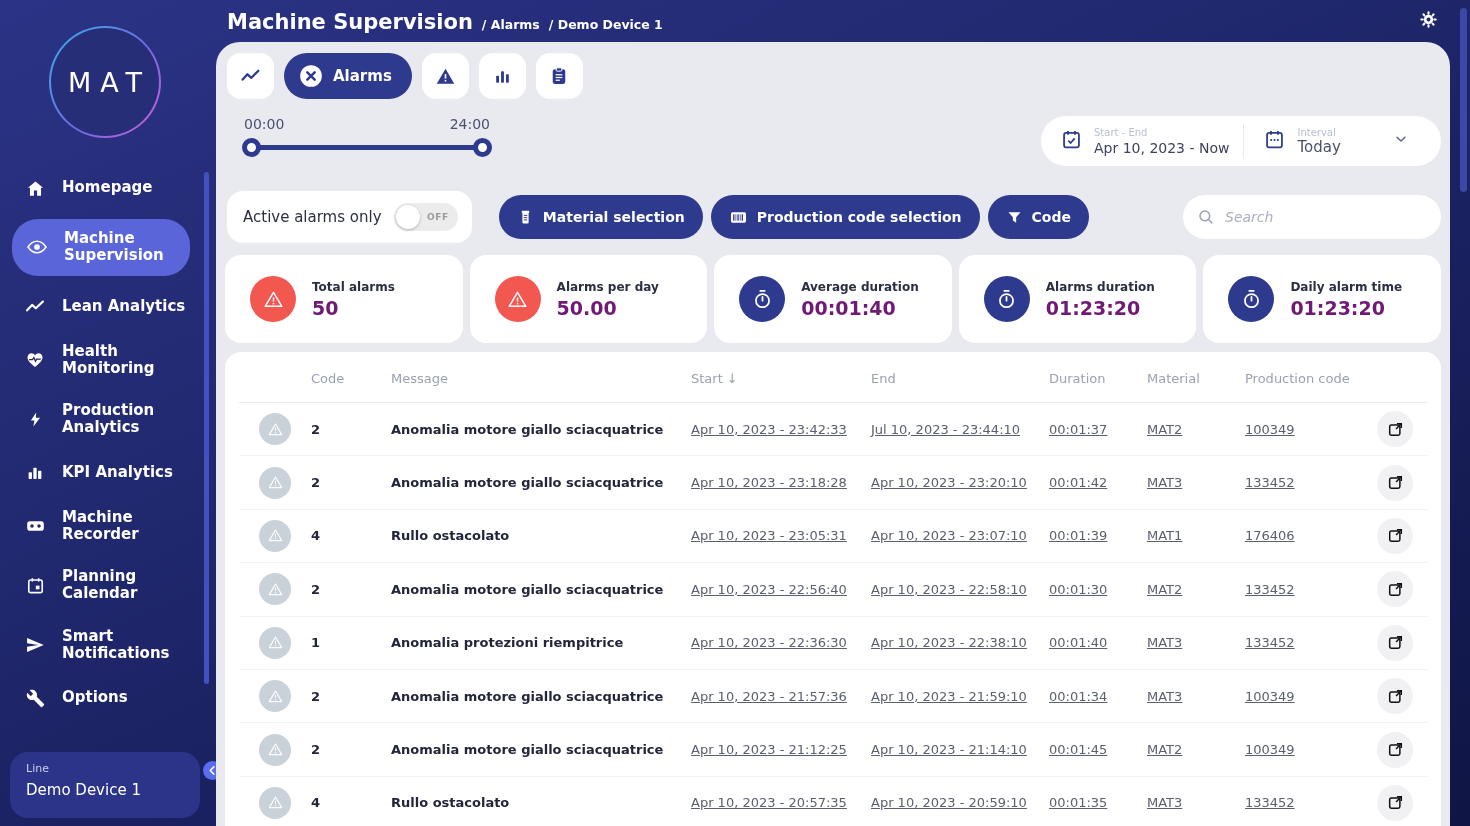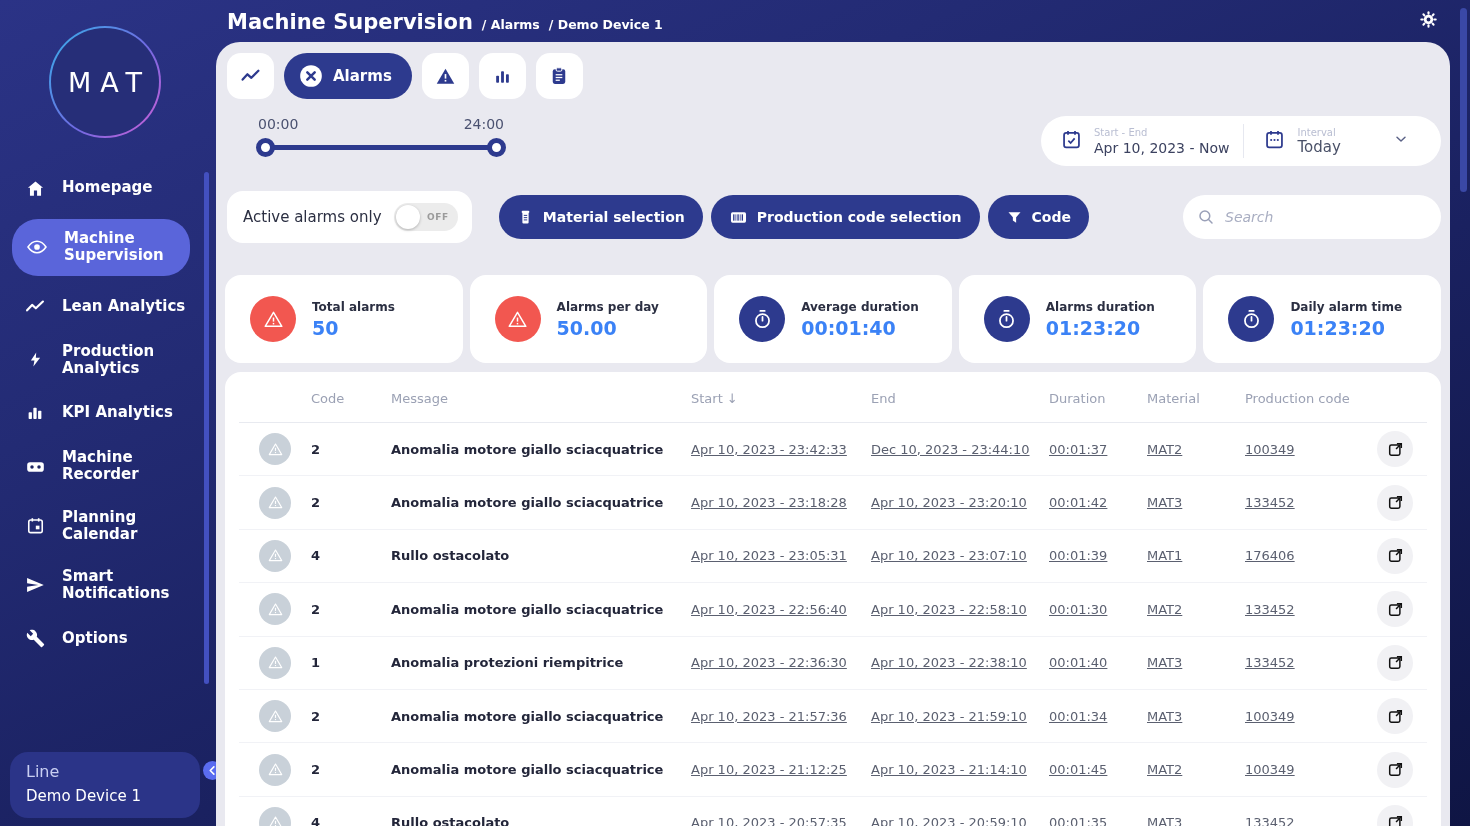--- a/index.html
+++ b/index.html
@@ -16,21 +16,21 @@
         display:flex;align-items:center;justify-content:center;}
   .logo-text{color:#fff;font-size:27px;letter-spacing:9px;padding-left:9px;font-weight:400;}
   .nav{position:absolute;left:0;top:172px;width:200px;display:flex;flex-direction:column;gap:15px;}
   .nav-item{display:flex;align-items:center;gap:16px;padding:5px 0 5px 24px;cursor:pointer;}
   .nav-item.active{background:#5a65da;border-radius:26px;margin:0 10px 0 12px;padding:11px 0 11px 14px;}
   .nav-icon{width:22px;height:22px;flex:0 0 22px;display:flex;align-items:center;justify-content:center;}
   .nav-label{font-size:15px;font-weight:700;line-height:1.15;white-space:pre-line;}
   .sidebar-scroll{position:absolute;left:204px;top:172px;width:5px;height:512px;background:#4350c0;border-radius:3px;}
   .device-card{position:absolute;left:10px;top:752px;width:190px;height:66px;background:#2b3488;
                border-radius:18px;padding:10px 0 0 16px;box-sizing:border-box;cursor:pointer;}
-  .device-label{font-size:16px;color:#c9cff2;}
+  .device-label{font-size:11px;color:#c9cff2;}
   .device-name{font-size:15px;color:#fff;margin-top:6px;}
   .collapse-btn{position:absolute;left:203px;top:761px;width:19px;height:19px;border-radius:50%;
                 background:#5a6cf0;border:none;color:#fff;display:flex;align-items:center;justify-content:center;
                 cursor:pointer;padding:0;}
 
   
   .topbar{position:absolute;left:216px;top:0;width:1234px;height:42px;display:flex;align-items:baseline;color:#fff;}
   .page-title{font-size:21px;font-weight:800;margin:10px 0 0 11px;}
   .crumb{font-size:12.5px;font-weight:700;margin-left:9px;}
   .gear-btn{margin-left:auto;margin-top:10px;margin-right:12px;background:none;border:none;cursor:pointer;padding:0;}
@@ -41,21 +41,21 @@
 
   
   .tabbar{display:flex;gap:10px;margin-left:2px;}
   .tab{height:46px;width:47px;background:#fff;border-radius:14px;display:flex;align-items:center;
        justify-content:center;color:#2d3a8e;cursor:pointer;}
   .tab.active{width:auto;padding:0 20px 0 14px;background:#2d3a8e;color:#fff;border-radius:24px;gap:9px;}
   .tab-label{font-size:15px;font-weight:700;}
 
   
   .range-row{display:flex;align-items:flex-start;justify-content:space-between;margin:17px 0 0 2px;}
-  .slider{width:246px;margin-left:31px;}
+  .slider{width:246px;margin-left:17px;}
   .slider-labels{display:flex;justify-content:space-between;color:#4a5170;font-size:14px;}
   .slider-track-wrap{position:relative;height:18px;margin-top:6px;}
   .slider-track{position:absolute;left:0;right:0;top:7px;height:5px;background:#2d3a8e;border-radius:3px;}
   .slider-handle{position:absolute;top:0;width:9px;height:9px;background:#fff;border:5px solid #2d3a8e;
                  border-radius:50%;cursor:pointer;}
   .slider-handle.left{left:-2px;} .slider-handle.right{right:-2px;}
   .date-card{width:400px;height:50px;background:#fff;border-radius:25px;display:flex;align-items:center;}
   .date-sec{display:flex;align-items:center;gap:12px;padding:0 14px 0 20px;cursor:pointer;}
   .date-sec .cal{color:#2d3a8e;}
   .date-texts{display:flex;flex-direction:column;}
@@ -81,25 +81,25 @@
             font-family:inherit;}
   .search-wrap{margin-left:94px;width:258px;height:44px;background:#fff;border-radius:22px;
                display:flex;align-items:center;padding:2px 14px;box-sizing:border-box;gap:8px;}
   .search-input{border:none;outline:none;flex:1;font-size:14px;font-style:italic;color:#3c4260;
                 font-family:inherit;background:transparent;}
   .search-input::placeholder{color:#a9aec2;}
 
   
   .stats-row{display:grid;grid-template-columns:repeat(5,1fr);gap:7px;margin-top:12px;}
   .stat-card{height:88px;background:#fff;border-radius:16px;display:flex;align-items:center;
-             gap:16px;padding-left:25px;margin-top:20px;}
+             gap:16px;padding-left:25px;}
   .stat-ic{width:46px;height:46px;border-radius:50%;display:flex;align-items:center;justify-content:center;flex:0 0 46px;}
   .stat-ic.red{background:#f25750;} .stat-ic.blue{background:#2d3a8e;}
   .stat-label{font-size:12px;font-weight:700;color:#2b2f42;}
-  .stat-value{font-size:19px;font-weight:800;color:#3b82f6;margin-top:3px;}
+  .stat-value{font-size:19px;font-weight:800;color:#701a75;margin-top:3px;}
 
   
   .table-card{background:#fff;border-radius:16px;margin-top:9px;padding:2px 14px 0;min-height:560px;}
   .t-head,.t-row{display:grid;grid-template-columns:72px 80px 300px 180px 178px 98px 98px 1fr 64px;
                  align-items:center;}
   .t-head{height:48px;color:#9ba1b4;font-size:13px;border-bottom:1px solid #e8eaf0;}
   .t-row{height:52.4px;border-bottom:1px solid #f1f2f6;}
   .t-row:last-child{border-bottom:none;}
   .cell-avatar{display:flex;justify-content:center;}
   .avatar{width:32px;height:32px;border-radius:50%;background:#c9d1d9;display:flex;align-items:center;justify-content:center;}
@@ -142,20 +142,29 @@
         <span class="nav-label">Machine
 Supervision</span>
       </div>
       <div class="nav-item">
         <span class="nav-icon">
           <svg viewBox="0 0 24 24" width="20" height="20">
               <polyline points="2.5,16 8.5,9.5 13,13.5 21.5,5.5" fill="none" stroke="#fff" stroke-width="2.6" stroke-linecap="round" stroke-linejoin="round"></polyline>
             </svg>
         </span>
         <span class="nav-label">Lean Analytics</span>
+      </div>
+      <div class="nav-item">
+        <span class="nav-icon">
+          <svg viewBox="0 0 24 24" width="20" height="20">
+              <path d="M12 20.5 C7 16.5 3 13 3 8.8 C3 6 5.2 4 7.8 4 C9.6 4 11.2 5 12 6.5 C12.8 5 14.4 4 16.2 4 C18.8 4 21 6 21 8.8 C21 13 17 16.5 12 20.5 Z" fill="#fff"></path>
+              <polyline points="5,11.5 9,11.5 10.6,9 12.6,13.6 14,11 19,11" fill="none" stroke="#1c2462" stroke-width="1.5"></polyline>
+            </svg>
+        </span>
+        <span class="nav-label">Health Monitoring</span>
       </div>
       <div class="nav-item">
         <span class="nav-icon">
           <svg viewBox="0 0 24 24" width="17" height="17">
               <path d="M13 2 L5.5 13.5 H10.5 L9 22 L18.5 9.5 H12.5 Z" fill="#fff"></path>
             </svg>
         </span>
         <span class="nav-label">Production
 Analytics</span>
       </div>
@@ -489,21 +498,21 @@
               <svg viewBox="0 0 24 24" width="17" height="17">
                   <path d="M12 4.2 L20.8 19.2 H3.2 Z" fill="none" stroke="#fff" stroke-width="1.6" stroke-linejoin="round"></path>
                   <rect x="11.2" y="9.6" width="1.6" height="4.4" fill="#fff"></rect>
                   <rect x="11.2" y="15.5" width="1.6" height="1.6" fill="#fff"></rect>
                 </svg>
             </span>
             </span>
             <span class="c-code">2</span>
             <span class="c-msg">Anomalia motore giallo sciacquatrice</span>
             <span class="c-dim">Apr 10, 2023 - 23:42:33</span>
-            <span class="c-dim">Dec 10, 2023 - 23:44:10</span>
+            <span class="c-dim">Jul 10, 2023 - 23:44:10</span>
             <span class="c-dim">00:01:37</span>
             <span class="c-dim">MAT2</span>
             <span class="c-dim">100349</span>
             <span class="cell-action">
               <button class="action-btn">
                 <svg viewBox="0 0 24 24" width="17" height="17">
                   <rect x="3.8" y="5.8" width="14.4" height="14.4" rx="2.4" fill="none" stroke="#111" stroke-width="2.1"></rect>
                   <polyline points="14,3.8 20.2,3.8 20.2,10" fill="none" stroke="#111" stroke-width="2.1"></polyline>
                   <line x1="20" y1="4" x2="12.8" y2="11.2" stroke="#111" stroke-width="2.1"></line>
                 </svg>

